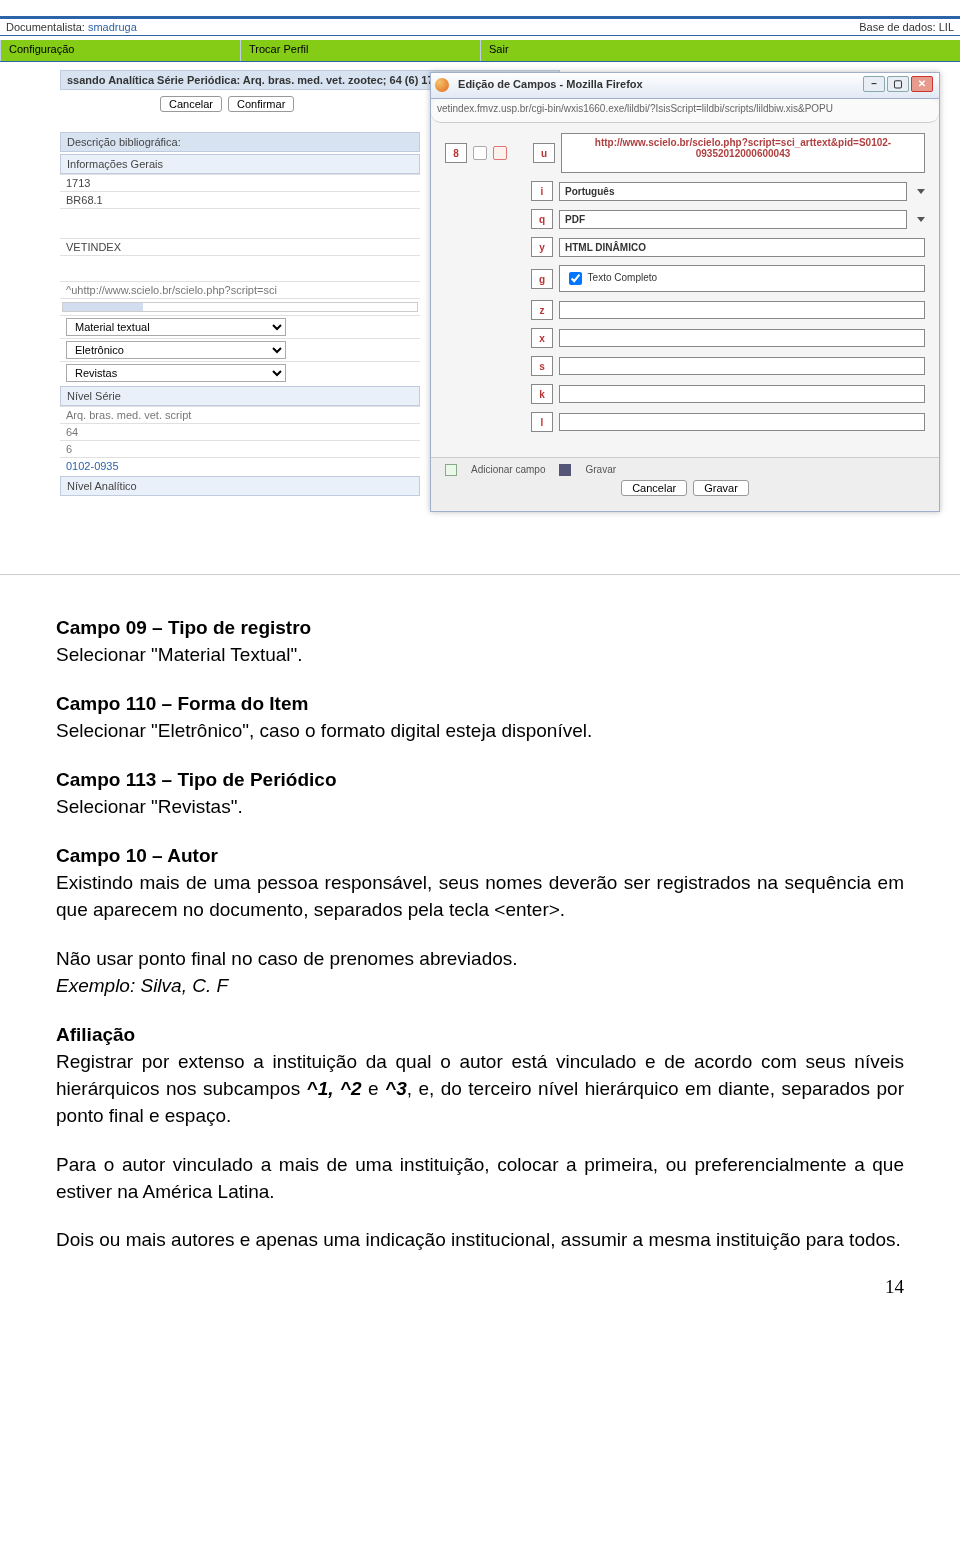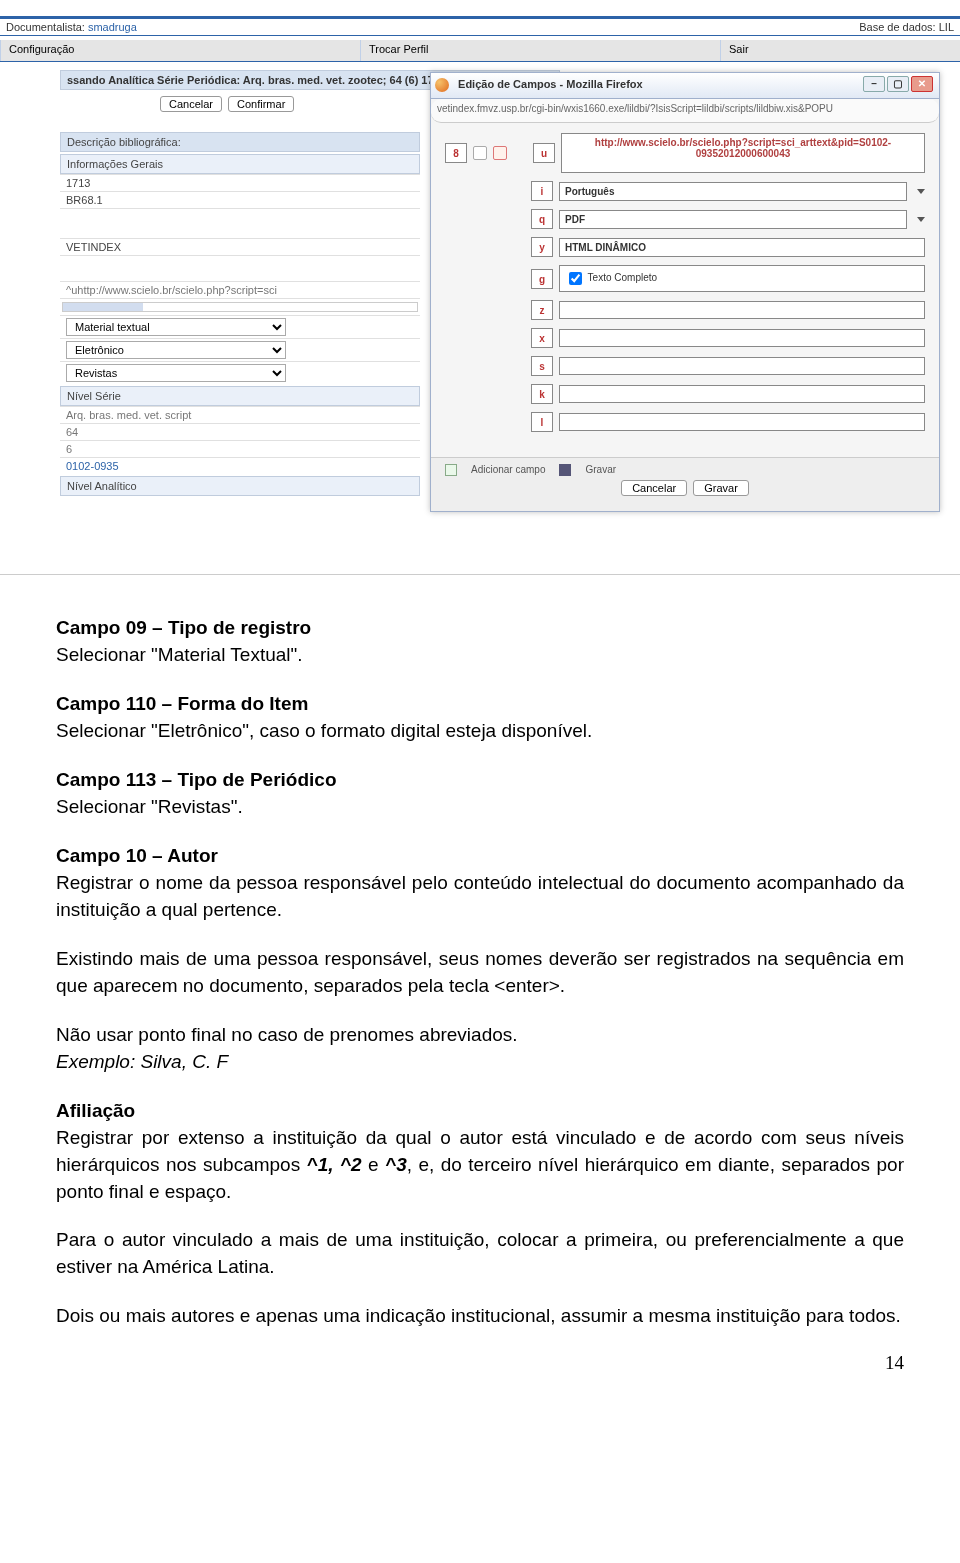--- a/index.html
+++ b/index.html
@@ -36,23 +36,22 @@
   .topbar .right { position:absolute; right:6px; top:2px; }
   .topbar .u { color:#2d63a8; }
 
   
   .menubar {
     position: absolute;
     top: 40px; left:0; right:0;
     height: 22px;
     display: flex;
     font: 11px Arial, sans-serif;
-    background: #e5e5e5;
+    background: #84cc16;
     border-bottom: 1px solid #2d63a8;
-    justify-content: space-between;
   }
   .menubar > div {
     width: 240px;
     padding: 3px 8px;
     border-left: 1px solid #c0d0e8;
   }
   
   .titlebar {
     position: absolute;
     top: 70px; left: 60px; right: 400px;
@@ -377,21 +376,20 @@
   <p class="h">Campo 09 – Tipo de registro</p>
   <p class="sub">Selecionar "Material Textual".</p>
 
   <p class="h">Campo 110 – Forma do Item</p>
   <p class="sub">Selecionar "Eletrônico", caso o formato digital esteja disponível.</p>
 
   <p class="h">Campo 113 – Tipo de Periódico</p>
   <p class="sub">Selecionar "Revistas".</p>
 
   <p class="h">Campo 10 – Autor</p>
-  <p class="sub">Registrar o nome da pessoa responsável pelo conteúdo intelectual do documento acompanhado da instituição a qual pertence.</p>
 
   <p>Existindo mais de uma pessoa responsável, seus nomes deverão ser registrados na sequência em que aparecem no documento, separados pela tecla &lt;enter&gt;.</p>
 
   <p style="margin-bottom:22px">
     <span>Não usar ponto final no caso de prenomes abreviados.</span><br>
     <em>Exemplo: Silva, C. F</em>
   </p>
 
   <p class="h">Afiliação</p>
   <p class="sub" style="margin-bottom:22px">

